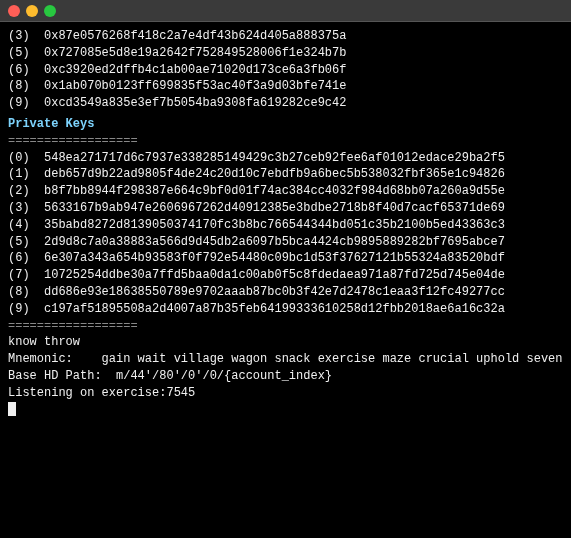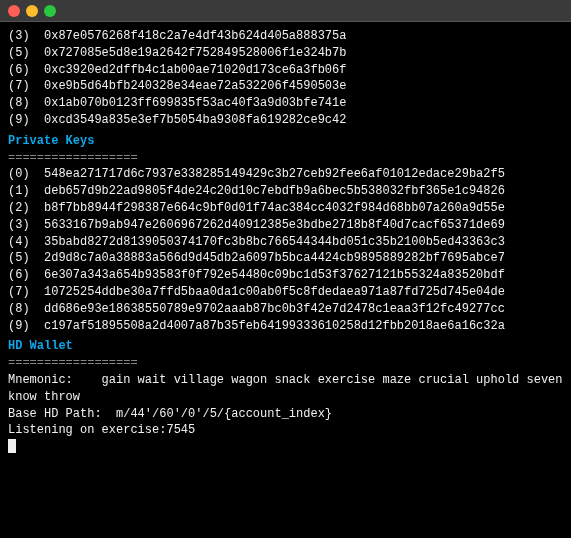--- a/index.html
+++ b/index.html
@@ -60,21 +60,21 @@
       overflow: hidden;
       line-height: 1.4;
     }
 
     .line {
       white-space: pre;
       color: #f0f0f0;
     }
 
     .section-header {
-      color: #0ea5e9;
+      color: #7dd3fc;
       font-weight: bold;
       margin-top: 4px;
     }
 
     .divider {
       color: #888888;
     }
 
     .cursor-line {
       display: flex;
@@ -102,41 +102,39 @@
     <span class="tb-btn tb-min"></span>
     <span class="tb-btn tb-max"></span>
   </div>
   <span class="title-text"></span>
 </div>
 
 <div class="terminal" id="terminal-body">
     <div class="line">(3)  0x87e0576268f418c2a7e4df43b624d405a888375a</div>
     <div class="line">(5)  0x727085e5d8e19a2642f752849528006f1e324b7b</div>
     <div class="line">(6)  0xc3920ed2dffb4c1ab00ae71020d173ce6a3fb06f</div>
-    <div class="line">(7)  0xe9b5d64bfb240328e34eae72a532206f4590503e</div>
     <div class="line">(8)  0x1ab070b0123ff699835f53ac40f3a9d03bfe741e</div>
     <div class="line">(9)  0xcd3549a835e3ef7b5054ba9308fa619282ce9c42</div>
     <div class="line"></div>
     <div class="line section-header">Private Keys</div>
     <div class="line divider">==================</div>
     <div class="line">(0)  548ea271717d6c7937e338285149429c3b27ceb92fee6af01012edace29ba2f5</div>
     <div class="line">(1)  deb657d9b22ad9805f4de24c20d10c7ebdfb9a6bec5b538032fbf365e1c94826</div>
     <div class="line">(2)  b8f7bb8944f298387e664c9bf0d01f74ac384cc4032f984d68bb07a260a9d55e</div>
     <div class="line">(3)  5633167b9ab947e2606967262d40912385e3bdbe2718b8f40d7cacf65371de69</div>
     <div class="line">(4)  35babd8272d8139050374170fc3b8bc766544344bd051c35b2100b5ed43363c3</div>
     <div class="line">(5)  2d9d8c7a0a38883a566d9d45db2a6097b5bca4424cb9895889282bf7695abce7</div>
     <div class="line">(6)  6e307a343a654b93583f0f792e54480c09bc1d53f37627121b55324a83520bdf</div>
     <div class="line">(7)  10725254ddbe30a7ffd5baa0da1c00ab0f5c8fdedaea971a87fd725d745e04de</div>
     <div class="line">(8)  dd686e93e18638550789e9702aaab87bc0b3f42e7d2478c1eaa3f12fc49277cc</div>
     <div class="line">(9)  c197af51895508a2d4007a87b35feb64199333610258d12fbb2018ae6a16c32a</div>
     <div class="line"></div>
-    <div class="line section-header">HD Wallet</div>
     <div class="line divider">==================</div>
     <div class="line"></div>
+    <div class="line">know throw</div>
     <div class="line">Mnemonic:    gain wait village wagon snack exercise maze crucial uphold seven</div>
-    <div class="line">know throw</div>
-    <div class="line">Base HD Path:  m/44'/60'/0'/5/{account_index}</div>
+    <div class="line">Base HD Path:  m/44'/80'/0'/0/{account_index}</div>
     <div class="line"></div>
     <div class="line">Listening on exercise:7545</div>
     <div class="cursor-line">
       <span class="cursor"></span>
     </div>
   </div>
 
 </body></html>

